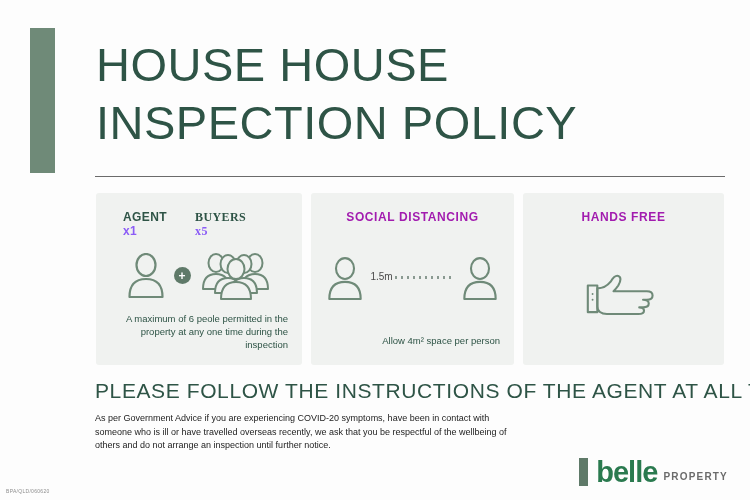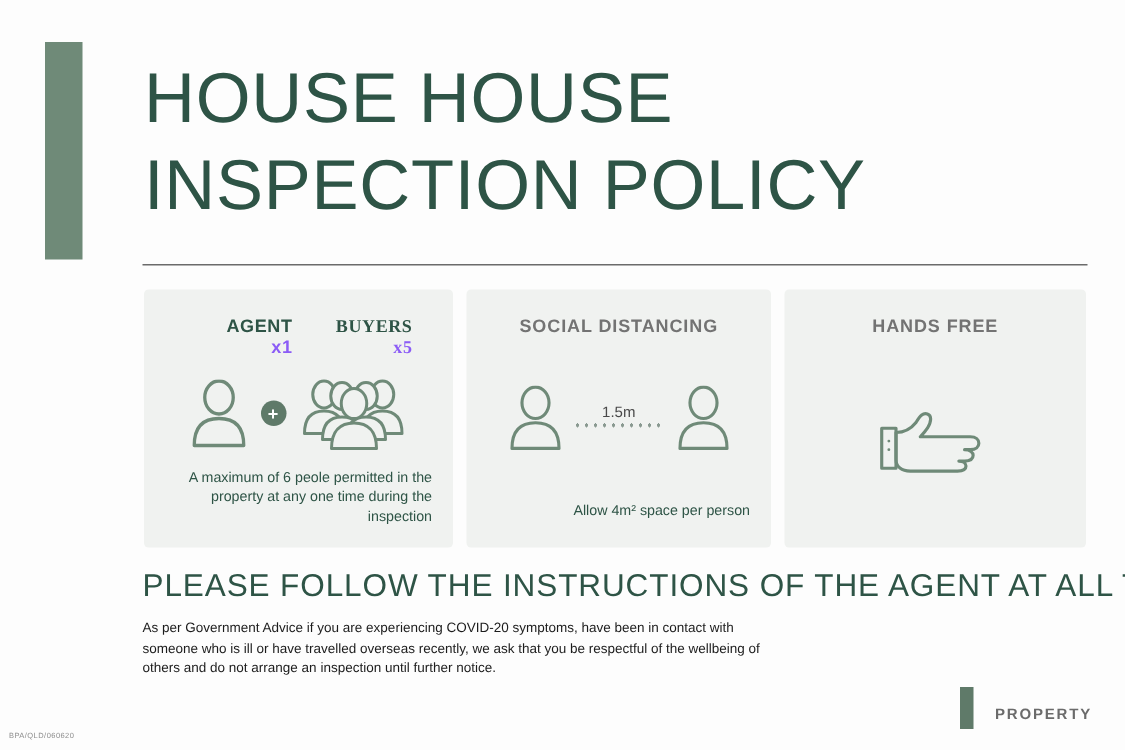--- a/index.html
+++ b/index.html
@@ -52,52 +52,52 @@
     align-items:center;
   }
   .card.c1{width:206px;}
   .card.c2{width:203px;}
   .card.c3{width:201px;}
 
   .card-heads{
     margin-top:17px;
     display:flex;justify-content:center;width:100%;
   }
-  .head-group{text-align:right;}
+  .head-group{text-align:left;}
   .head-title{
     color:#2e5446;font-size:12px;font-weight:bold;letter-spacing:0.4px;
     line-height:14px;
   }
   .head-sub{
     color:#8b5cf6;font-size:12px;font-weight:bold;letter-spacing:0.4px;
     line-height:15px;
   }
   .head-single{
     margin-top:17px;
-    color:#737373;font-size:12px;font-weight:bold;letter-spacing:0.6px;
+    color:#a21caf;font-size:12px;font-weight:bold;letter-spacing:0.6px;
     text-align:center;
   }
 
   .icon-row{
     flex:1;display:flex;align-items:center;justify-content:center;
     width:100%;
   }
   .plus-badge{
     width:17px;height:17px;border-radius:50%;
     background:#5f7a69;color:#ffffff;
     display:flex;align-items:center;justify-content:center;
     font-size:12px;line-height:1;font-weight:bold;
     margin:0 8px;
   }
   .dist-label{
     color:#4a4a4a;font-size:10px;text-align:center;
     margin-bottom:1px;
   }
   .dist-mid{
-    display:flex;flex-direction:column;align-items:center;
+    display:flex;flex-direction:row;align-items:center;
     margin:16px 6px;padding-bottom:4px;
   }
   .dots{
     width:62px;height:3px;
     background-image:radial-gradient(circle, #8a9a91 1.2px, transparent 1.3px);
     background-size:6px 3px;
     background-repeat:repeat-x;
   }
 
   .card-caption{
@@ -257,18 +257,19 @@
     </div>
 
   </div>
 
   <div class="cta">PLEASE FOLLOW THE INSTRUCTIONS OF THE AGENT AT ALL TIMES</div>
 
   <div class="footnote">As per Government Advice if you are experiencing COVID-20 symptoms, have been in contact with someone who is ill or have travelled overseas recently, we ask that you be respectful of the wellbeing of others and do not arrange an inspection until further notice.</div>
 
   <div class="logo">
     <span class="logo-bar"></span>
+    <span class="logo-word">belle</span>
     <span class="logo-sub">PROPERTY</span>
   </div>
 
   <div class="code">BPA/QLD/060620</div>
 
 </div>
 
 </body></html>

